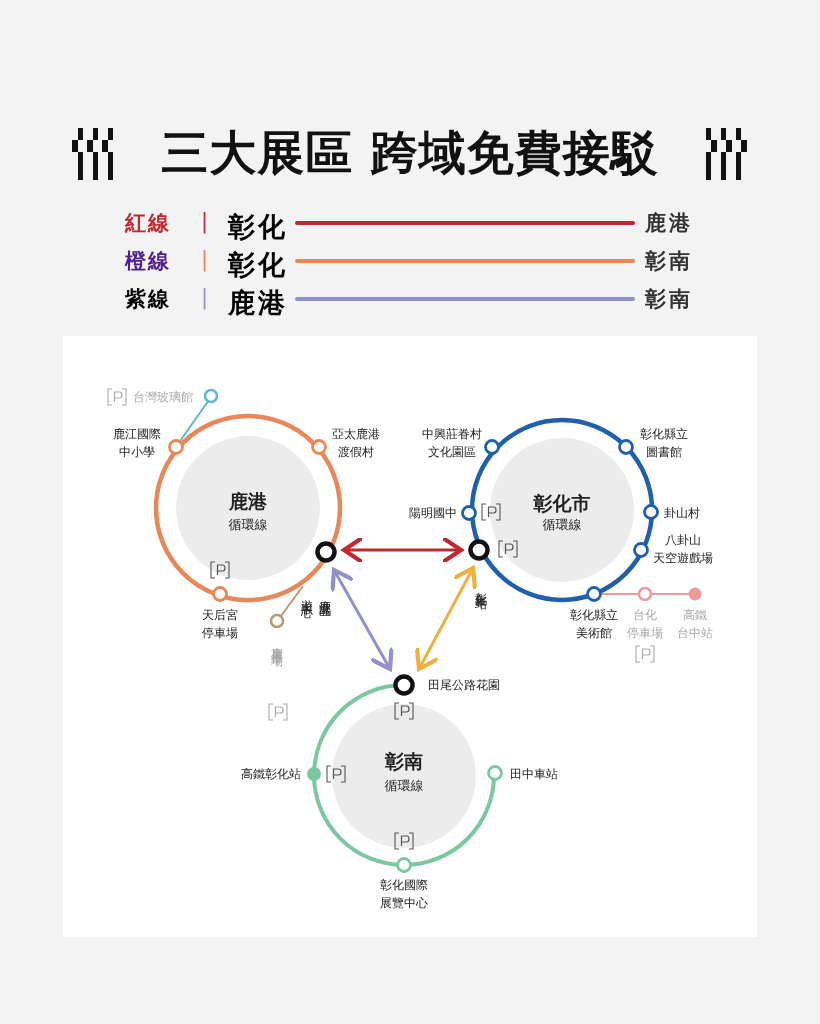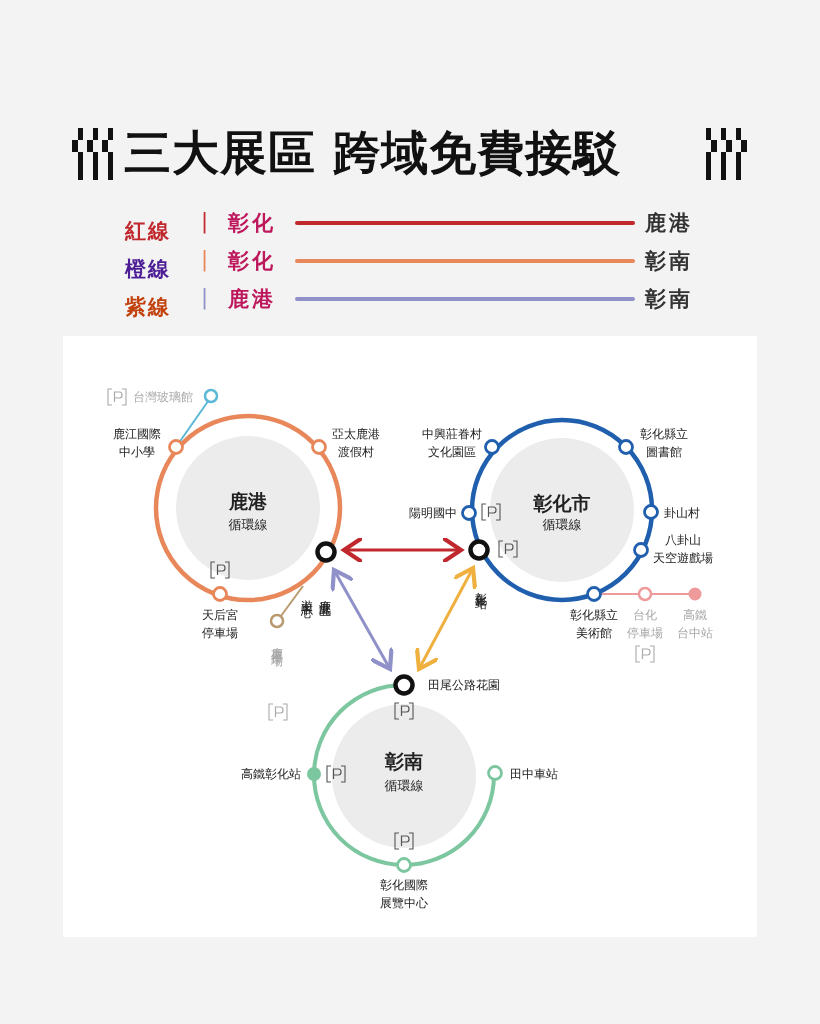--- a/index.html
+++ b/index.html
@@ -2,29 +2,29 @@
 <html><head>
 <meta charset="utf-8">
 <style>
   html, body { margin: 0; padding: 0; }
   body {
     width: 820px; height: 1024px; background: #f3f3f3; position: relative; overflow: hidden;
     font-family: "DejaVu Sans", "Liberation Sans", sans-serif; color: #222;
   }
   .title-row { position: absolute; left: 0; top: 118px; width: 820px; height: 70px; }
   .title-text {
-    position: absolute; left: 124px; top: 0; width: 572px; height: 70px; text-align: left;
+    position: absolute; left: 124px; top: 0; width: 572px; height: 70px; text-align: center;
     font-size: 47px; font-weight: bold; line-height: 70px; color: #111; letter-spacing: 1px; white-space: nowrap;
   }
   .deco { position: absolute; top: 10px; }
   .legend { position: absolute; left: 125px; top: 205px; width: 580px; }
   .legend-row { position: relative; height: 38px; }
-  .legend-name { position: absolute; left: 0; top: 12px; font-size: 21px; font-weight: bold; letter-spacing: 2px; }
+  .legend-name { position: absolute; left: 0; top: 4px; font-size: 21px; font-weight: bold; letter-spacing: 2px; }
   .legend-sep { position: absolute; left: 76px; top: 4px; font-size: 21px; }
-  .legend-from { position: absolute; left: 103px; top: 4px; font-size: 21px; font-weight: bold; color: #be185d; letter-spacing: 3px; }
+  .legend-from { position: absolute; left: 103px; top: 4px; font-size: 27px; font-weight: bold; color: #000000; letter-spacing: 3px; }
   .legend-line { position: absolute; left: 170px; top: 16px; width: 340px; height: 4px; border-radius: 2px; }
   .legend-to { position: absolute; left: 520px; top: 4px; font-size: 21px; font-weight: bold; color: #333; letter-spacing: 3px; }
   .panel { position: absolute; left: 63px; top: 336px; width: 694px; height: 601px; background: #fff; }
   .panel svg { position: absolute; left: 0; top: 0; }
   .lbl { font-size: 12px; fill: #222; font-family: "DejaVu Sans", sans-serif; }
   .lbl-gray { font-size: 12px; fill: #a8a8a8; font-family: "DejaVu Sans", sans-serif; }
   .ring-title { font-size: 19px; font-weight: bold; fill: #222; font-family: "DejaVu Sans", sans-serif; }
   .ring-sub { font-size: 13px; fill: #222; font-family: "DejaVu Sans", sans-serif; }
 </style>
 </head>
@@ -69,21 +69,21 @@
     <span class="legend-to">鹿港</span>
   </div>
   <div class="legend-row">
     <span class="legend-name" style="color:#4c1d95">橙線</span>
     <span class="legend-sep" style="color:#e8875a">|</span>
     <span class="legend-from">彰化</span>
     <span class="legend-line" style="background:#e8875a"></span>
     <span class="legend-to">彰南</span>
   </div>
   <div class="legend-row">
-    <span class="legend-name" style="color:#c2410c">紫線</span>
+    <span class="legend-name" style="color:#000000">紫線</span>
     <span class="legend-sep" style="color:#8f91c8">|</span>
     <span class="legend-from">鹿港</span>
     <span class="legend-line" style="background:#8f91c8"></span>
     <span class="legend-to">彰南</span>
   </div>
 </div>
 
 <div class="panel">
   <svg width="694" height="601" viewBox="0 0 694 601">
     <defs>

